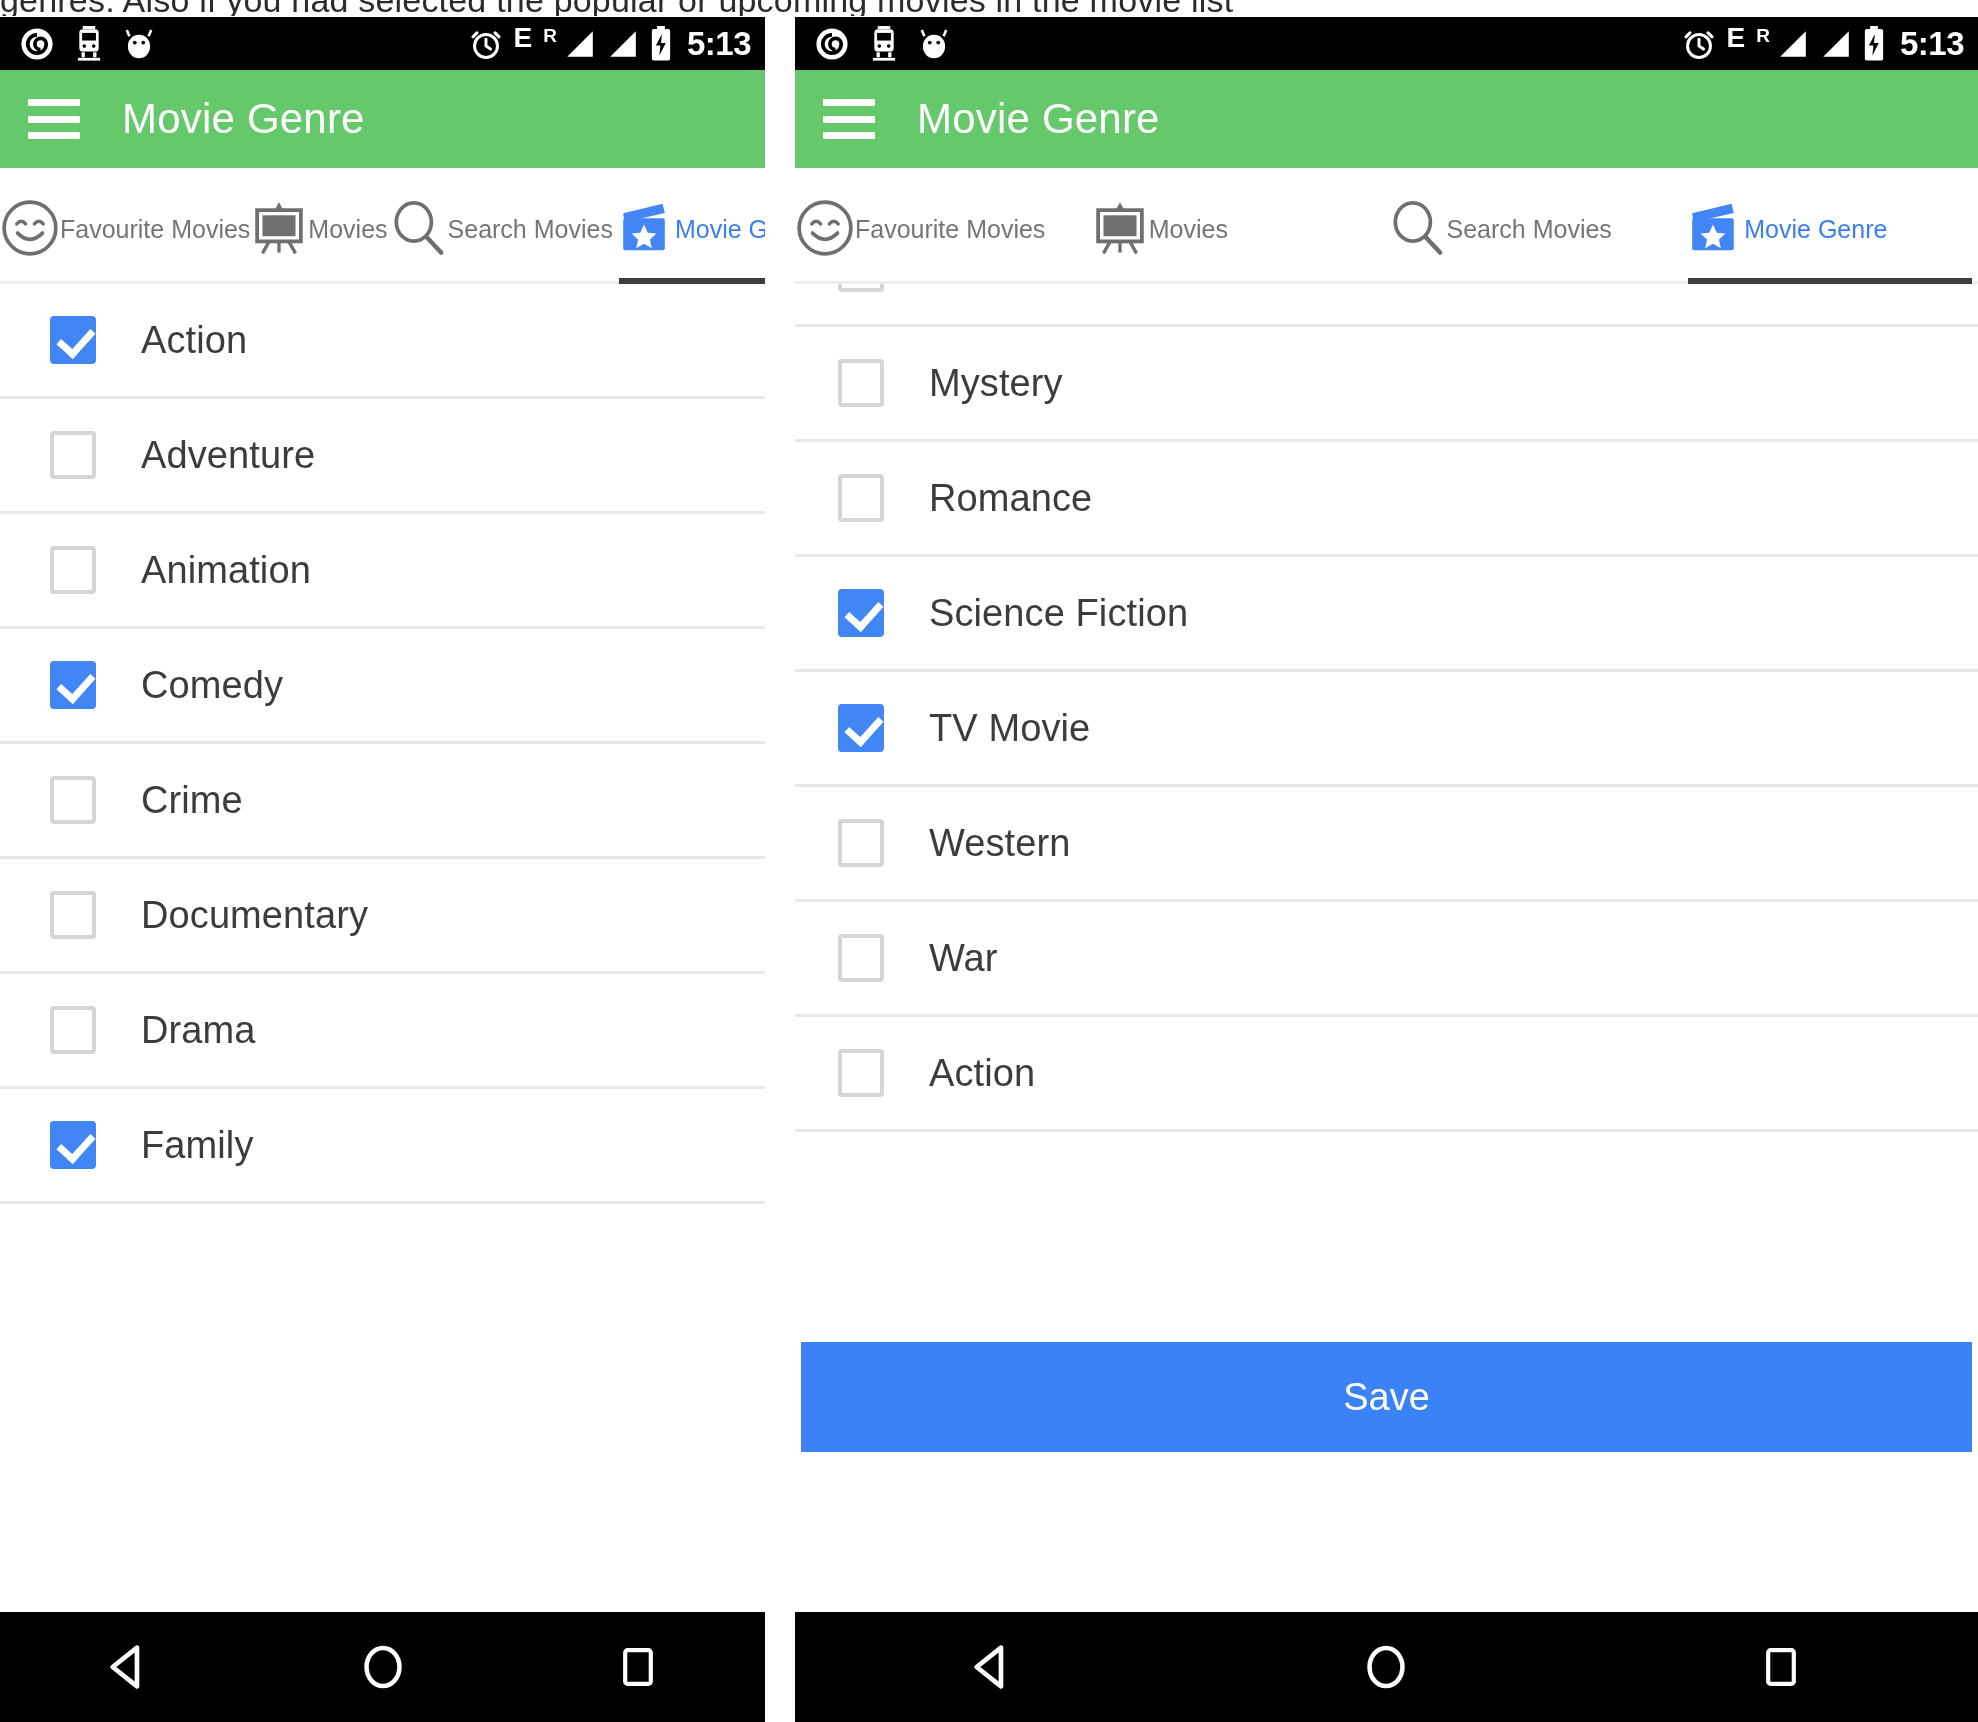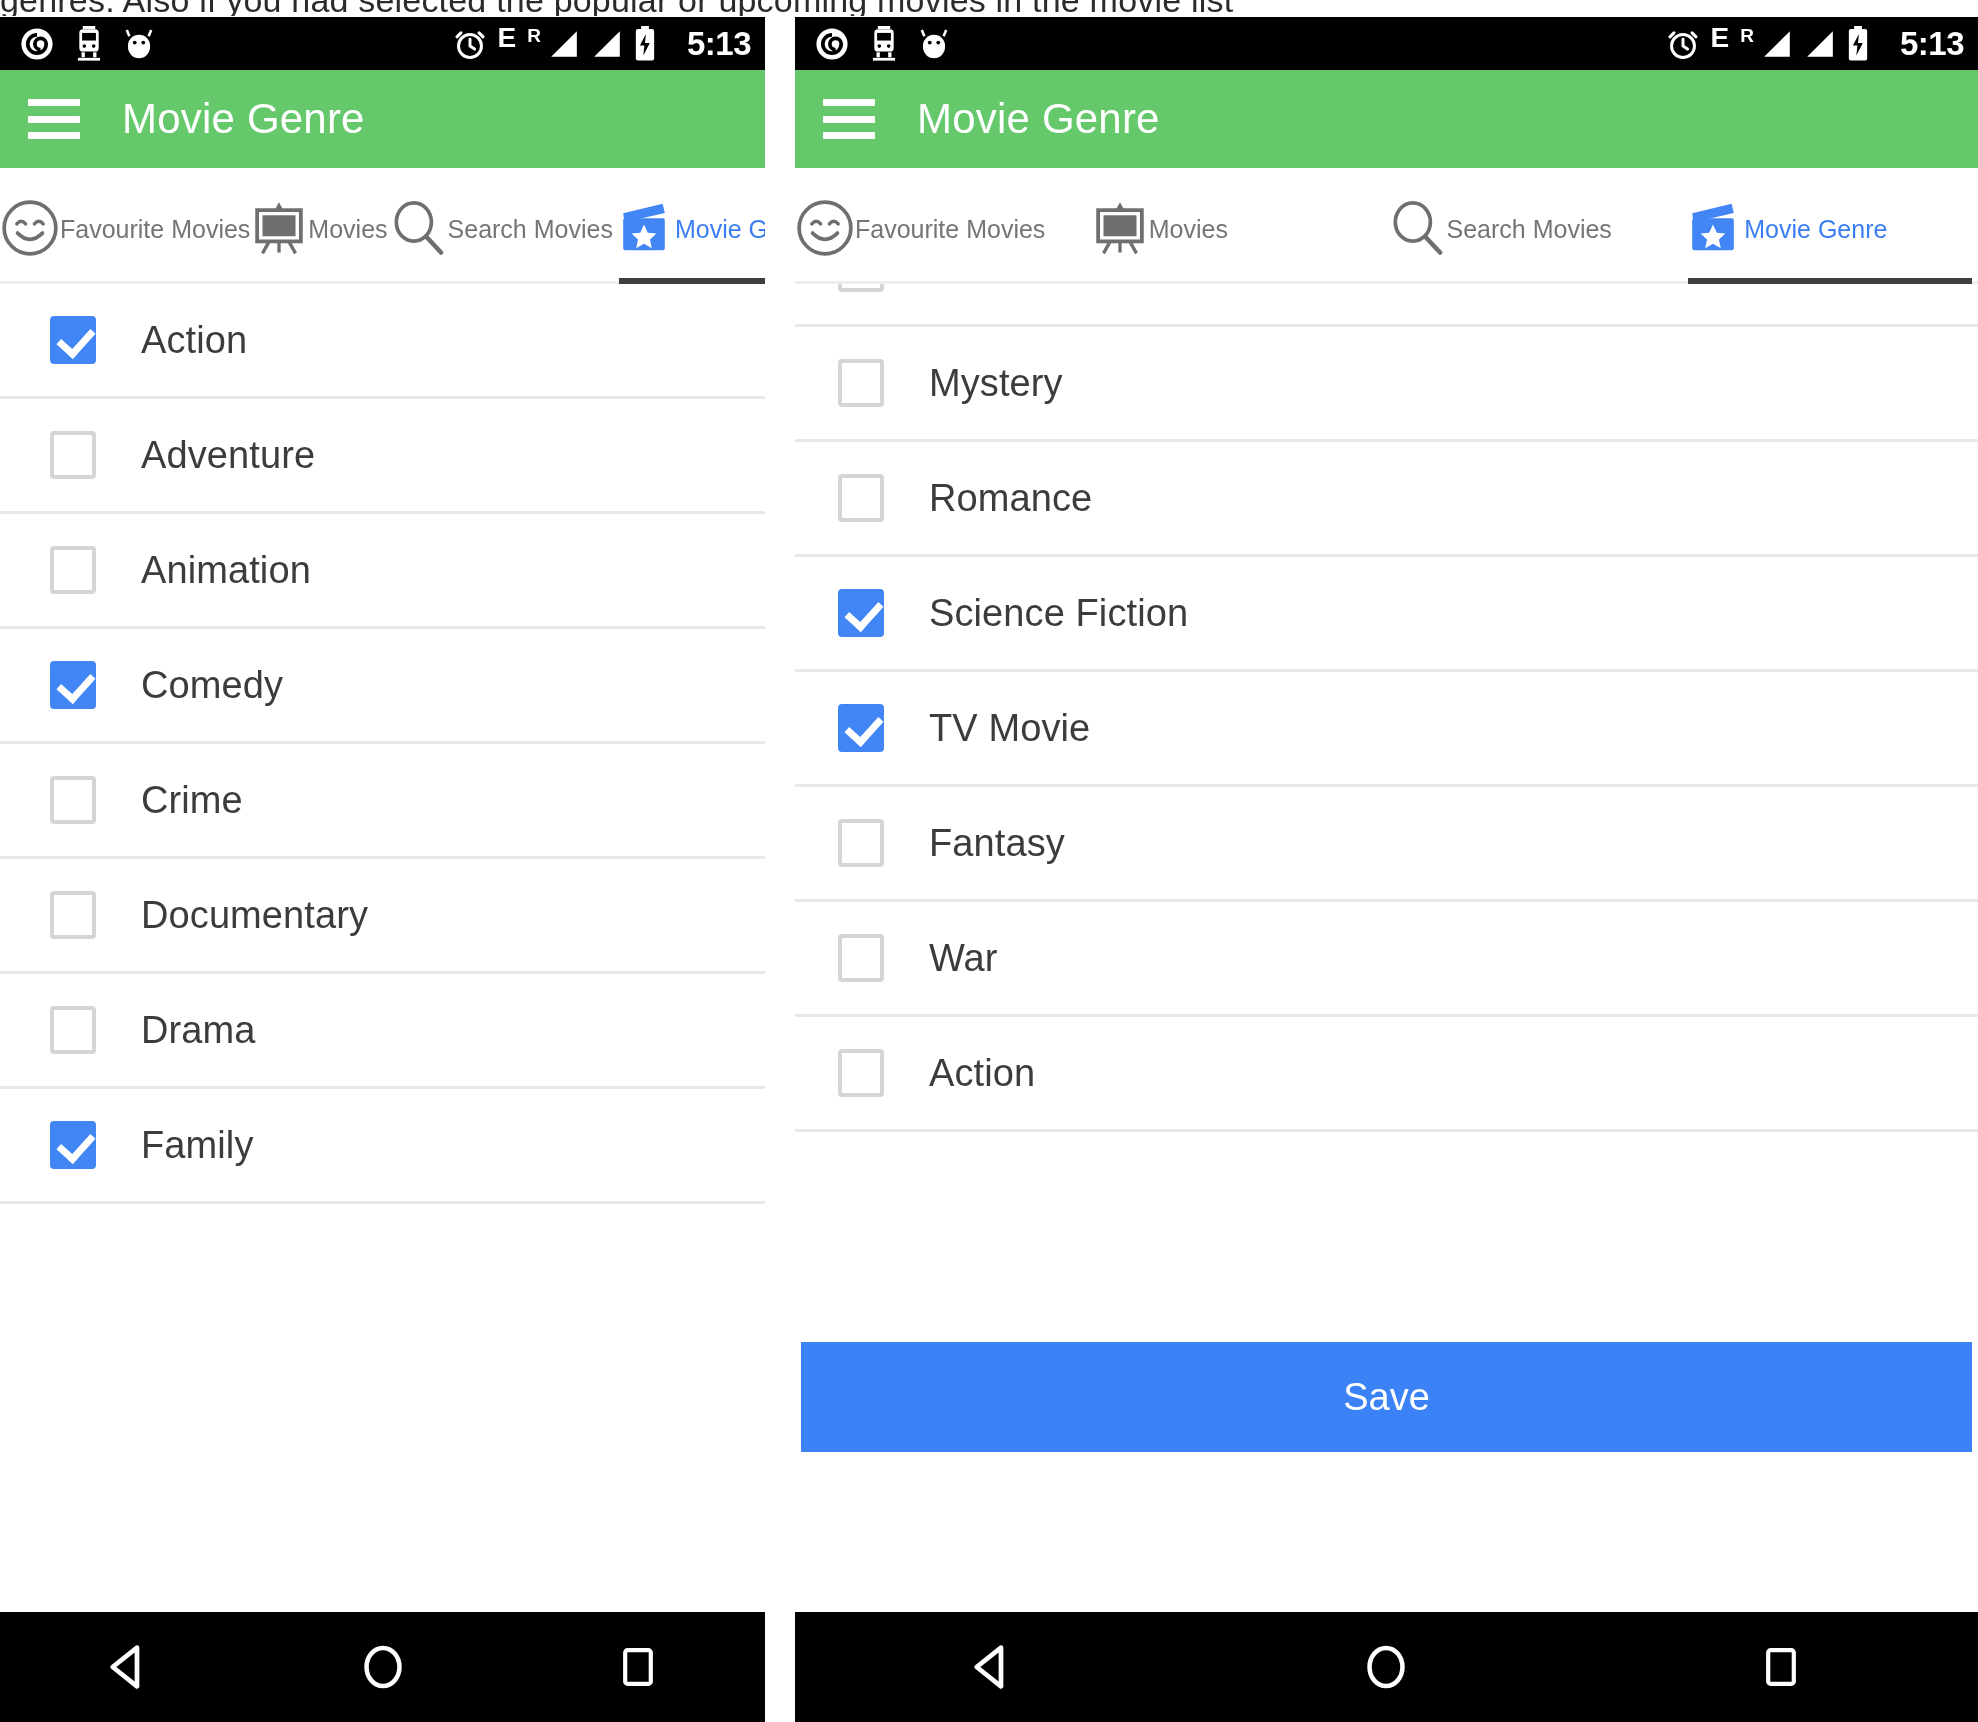--- a/index.html
+++ b/index.html
@@ -46,21 +46,21 @@
     padding: 0 14px 0 20px;
   }
   .sb-left  { display: flex; align-items: center; gap: 22px; }
   .sb-right { display: flex; align-items: center; gap: 11px; margin-left: auto; }
   .sb-ico { display:block; }
   .sb-clock {
     color: #ffffff;
     font-size: 33px;
     font-weight: bold;
     letter-spacing: -0.5px;
-    margin-left: 20px;
+    margin-left: 4px;
   }
   .sb-e { color:#fff; font-size:28px; font-weight:bold; line-height:1; position:relative; top:-6px;}
   .sb-r { color:#fff; font-size:19px; font-weight:bold; line-height:1; position:relative; top:-8px; margin-right:-4px;}
 
   
   .appbar {
     height: 98px;
     background: #65c96c;
     display: flex;
     align-items: center;
@@ -487,21 +487,21 @@
         <div class="row">
           <div class="cb checked"></div>
           <div class="row-label">Science Fiction</div>
         </div>
         <div class="row">
           <div class="cb checked"></div>
           <div class="row-label">TV Movie</div>
         </div>
         <div class="row">
           <div class="cb"></div>
-          <div class="row-label">Fantasy</div>
+          <div class="row-label">Western</div>
         </div>
         <div class="row">
           <div class="cb"></div>
           <div class="row-label">War</div>
         </div>
         <div class="row">
           <div class="cb"></div>
           <div class="row-label">Action</div>
         </div>
       </div>

